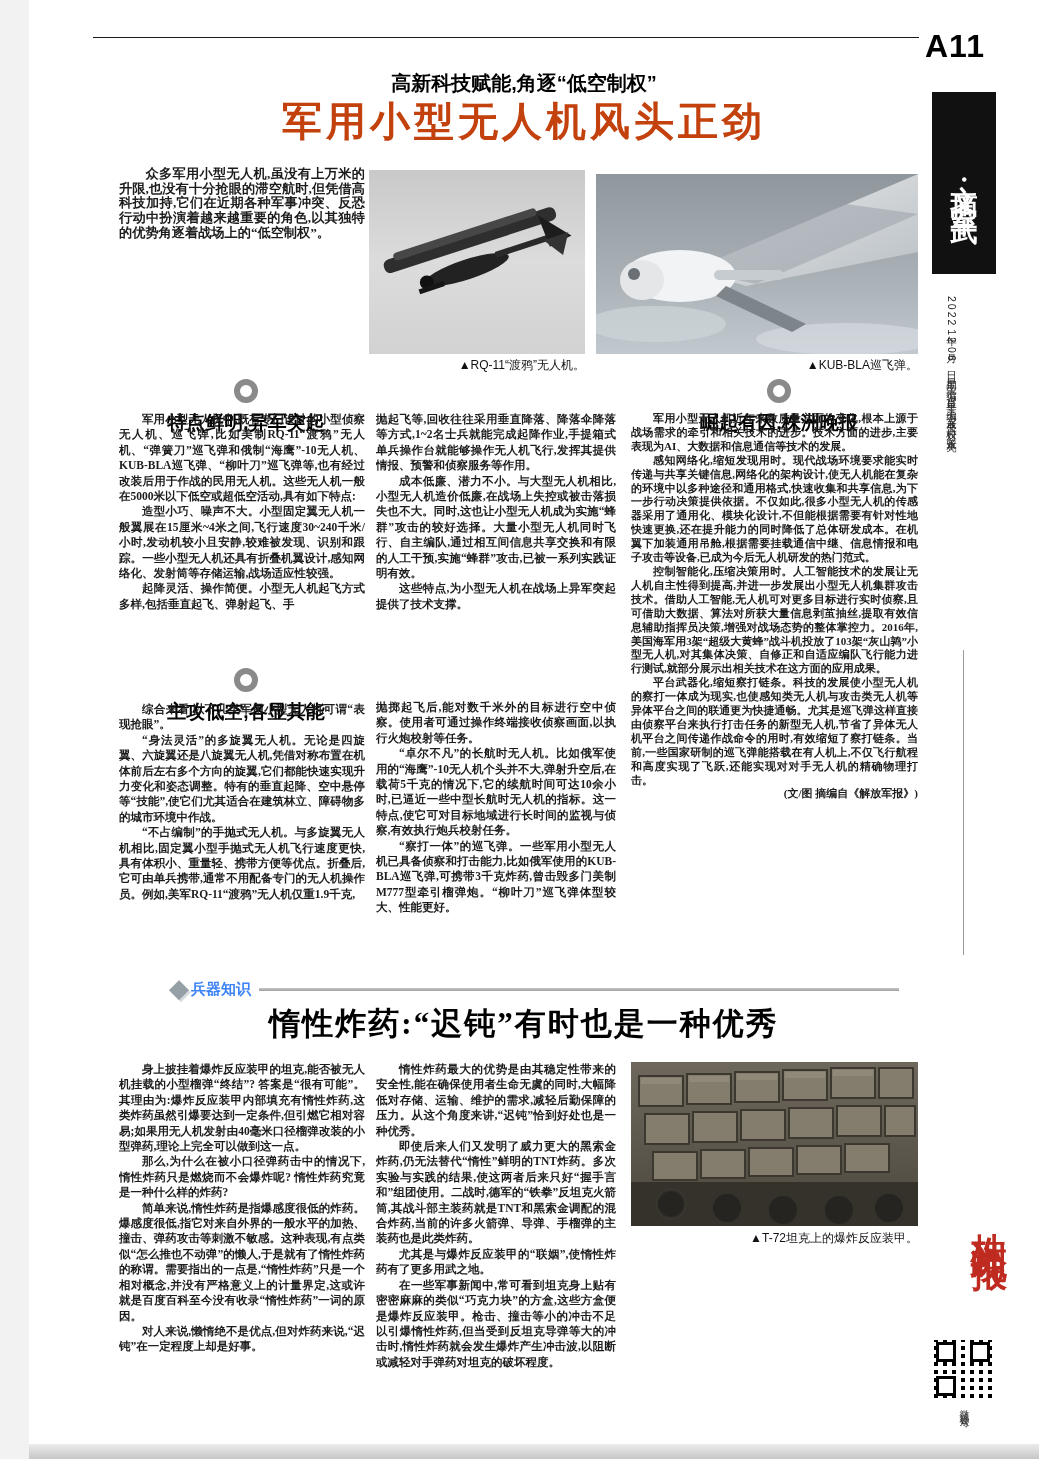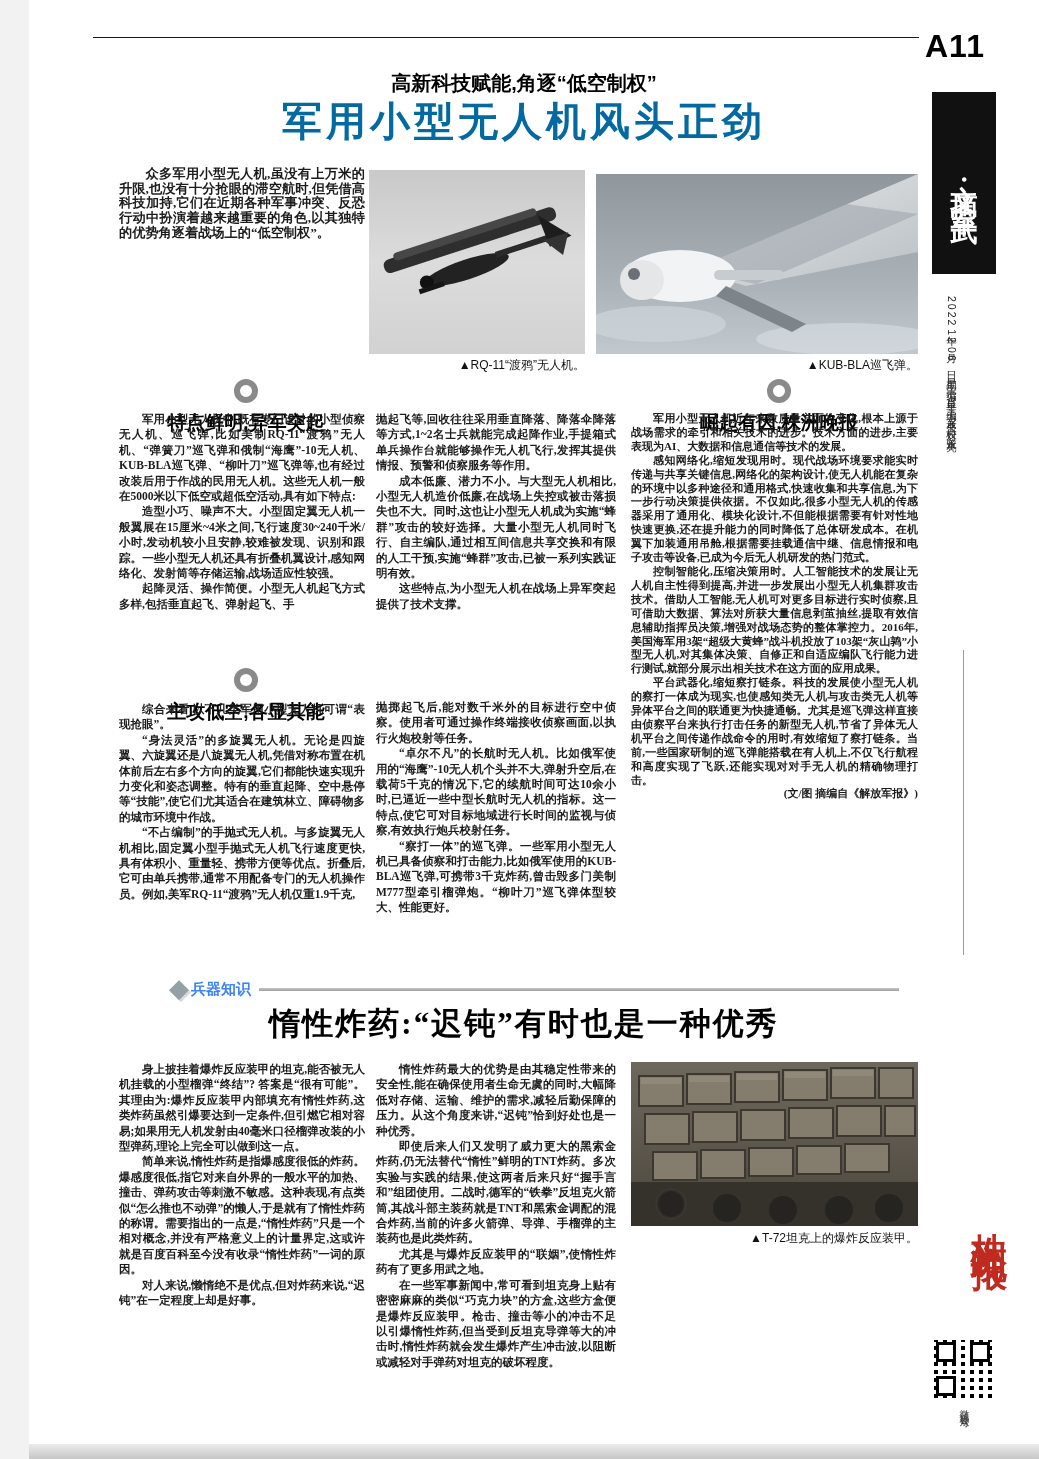--- a/index.html
+++ b/index.html
@@ -5,21 +5,21 @@
   html,body{margin:0;padding:0;background:#f2f2f2;}
   .page{position:relative;width:1039px;height:1459px;background:#ffffff;overflow:hidden;
         font-family:"Liberation Serif","DejaVu Serif",serif;color:#141414;margin-left:29px;}
   .abs{position:absolute;}
   
   .toprule{left:64px;top:37px;width:826px;height:1px;background:#1a1a1a;}
   .pageno{left:896px;top:28px;width:80px;font:bold 32px "Liberation Sans",sans-serif;color:#000;letter-spacing:1px;}
   .kicker{left:145px;top:70px;width:700px;text-align:center;
           font:bold 20px "Liberation Sans",sans-serif;color:#000;}
   .headline1{left:95px;top:94px;width:800px;text-align:center;
-             font:bold 40px "Liberation Serif",serif;color:#0369a1;letter-spacing:4px;}
+             font:bold 40px "Liberation Serif",serif;color:#c2410c;letter-spacing:4px;}
   
   .btxt{font-size:11.5px;line-height:15.4px;text-align:justify;color:#1c1c1c;overflow:hidden;font-weight:bold;}
   .btxt p{margin:0;text-indent:2em;}
   .btxt p.noind{text-indent:0;}
   .intro{font-size:13.2px;line-height:14.7px;}
   .credit{text-align:right;text-indent:0 !important;}
   
   .sechead{display:flex;align-items:center;gap:7px;font:bold 19px "Liberation Sans",sans-serif;color:#000;flex-direction:column;}
   .ring{width:12px;height:12px;border:6px solid #8a8a8a;border-radius:50%;background:#fff;flex:0 0 auto;}
   
@@ -160,20 +160,21 @@
 
   <div class="abs tagbar">
     <span class="diamond">◆</span>
     <span class="taglabel">兵器知识</span>
     <span class="tagline"></span>
   </div>
   <div class="abs headline2">惰性炸药:“迟钝”有时也是一种优秀</div>
 
   <div class="abs btxt" style="left:90px;top:1062px;width:246px;height:350px;">
     <p>身上披挂着爆炸反应装甲的坦克,能否被无人机挂载的小型榴弹“终结”? 答案是“很有可能”。其理由为:爆炸反应装甲内部填充有惰性炸药,这类炸药虽然引爆要达到一定条件,但引燃它相对容易;如果用无人机发射由40毫米口径榴弹改装的小型弹药,理论上完全可以做到这一点。</p>
+    <p>那么,为什么在被小口径弹药击中的情况下,惰性炸药只是燃烧而不会爆炸呢? 惰性炸药究竟是一种什么样的炸药?</p>
     <p>简单来说,惰性炸药是指爆感度很低的炸药。爆感度很低,指它对来自外界的一般水平的加热、撞击、弹药攻击等刺激不敏感。这种表现,有点类似“怎么推也不动弹”的懒人,于是就有了惰性炸药的称谓。需要指出的一点是,“惰性炸药”只是一个相对概念,并没有严格意义上的计量界定,这或许就是百度百科至今没有收录“惰性炸药”一词的原因。</p>
     <p>对人来说,懒惰绝不是优点,但对炸药来说,“迟钝”在一定程度上却是好事。</p>
   </div>
   <div class="abs btxt" style="left:347px;top:1062px;width:240px;height:350px;">
     <p>惰性炸药最大的优势是由其稳定性带来的安全性,能在确保使用者生命无虞的同时,大幅降低对存储、运输、维护的需求,减轻后勤保障的压力。从这个角度来讲,“迟钝”恰到好处也是一种优秀。</p>
     <p>即使后来人们又发明了威力更大的黑索金炸药,仍无法替代“惰性”鲜明的TNT炸药。多次实验与实践的结果,使这两者后来只好“握手言和”组团使用。二战时,德军的“铁拳”反坦克火箭筒,其战斗部主装药就是TNT和黑索金调配的混合炸药,当前的许多火箭弹、导弹、手榴弹的主装药也是此类炸药。</p>
     <p>尤其是与爆炸反应装甲的“联姻”,使惰性炸药有了更多用武之地。</p>
     <p>在一些军事新闻中,常可看到坦克身上贴有密密麻麻的类似“巧克力块”的方盒,这些方盒便是爆炸反应装甲。枪击、撞击等小的冲击不足以引爆惰性炸药,但当受到反坦克导弹等大的冲击时,惰性炸药就会发生爆炸产生冲击波,以阻断或减轻对手弹药对坦克的破坏程度。</p>
   </div>
 

